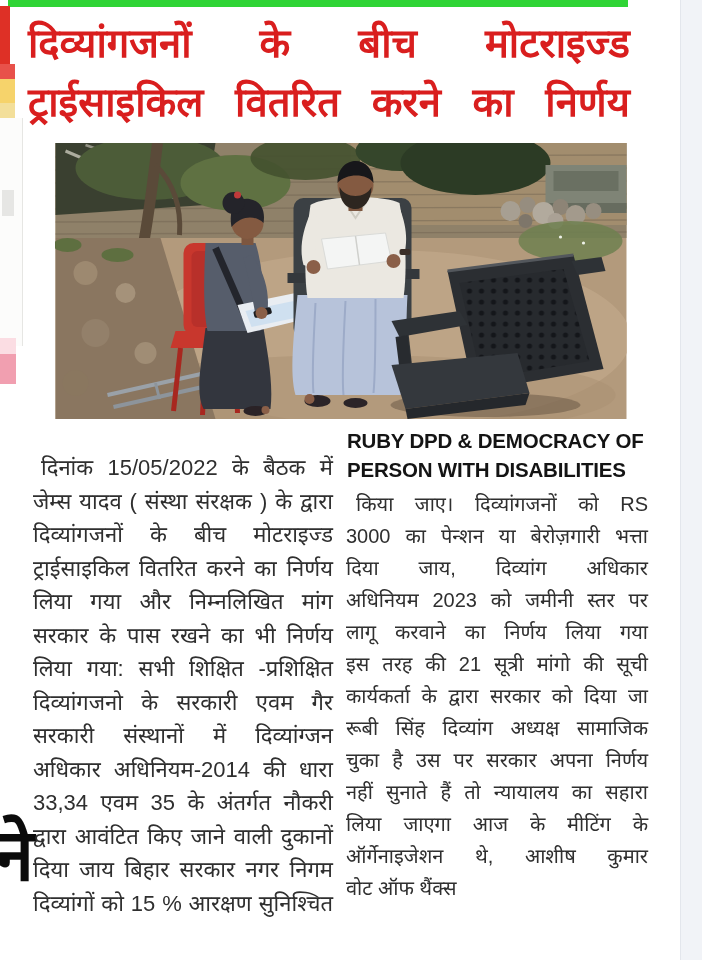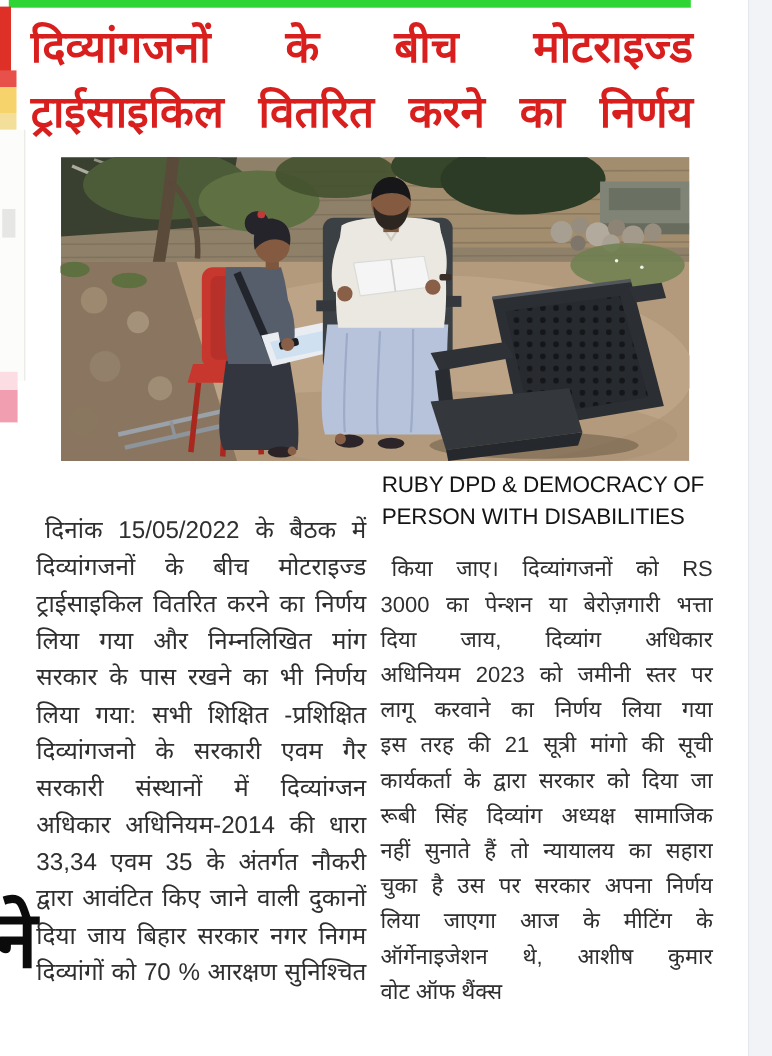--- a/index.html
+++ b/index.html
@@ -24,25 +24,25 @@
 
   
   .headline { position:absolute; left:28px; top:14px; width:602px; color:#d91e1e; font-weight:800; font-size:40px; }
   .headline-line { height:59px; line-height:59px; text-align:justify; text-align-last:justify; }
 
   
   .photo { position:absolute; left:55px; top:143px; width:572px; height:276px; }
   .photo svg { display:block; width:100%; height:100%; }
 
   
-  .caption { position:absolute; left:347px; top:426px; width:298px; font-size:20.5px; font-weight:400;
+  .caption { position:absolute; left:347px; top:426px; width:298px; font-size:20.5px; font-weight:700;
              color:#141414; line-height:29px; letter-spacing:-0.2px; }
 
   
-  .col { position:absolute; color:#2f2f2f;margin-top:14px; }
+  .col { position:absolute; color:#2f2f2f; }
   .col .line { text-align:justify; text-align-last:justify; }
   .col-left  { left:33px;  top:451px; width:300px; font-size:22px; }
   .col-left .line  { height:33.5px; line-height:33.5px; }
   .col-left .line:first-child { padding-left:8px; box-sizing:border-box; }
   .col-right { left:346px; top:488px; width:302px; font-size:20px; }
   .col-right .line { height:32px; line-height:32px; }
   .col-right .line:first-child { padding-left:10px; box-sizing:border-box; }
   .col-right .line:last-child  { text-align-last:left; }
 </style>
 </head>
@@ -230,45 +230,46 @@
     </svg>
   </div>
 
   <div class="caption">
     <div>RUBY DPD &amp; DEMOCRACY OF</div>
     <div>PERSON WITH DISABILITIES</div>
   </div>
 
   <div class="col col-left">
       <div class="line">दिनांक 15/05/2022  के बैठक में</div>
+      <div class="line">जेम्स यादव ( संस्था संरक्षक )  के द्वारा</div>
       <div class="line">दिव्यांगजनों के बीच मोटराइज्ड</div>
       <div class="line">ट्राईसाइकिल वितरित करने का निर्णय</div>
       <div class="line">लिया गया और निम्नलिखित मांग</div>
       <div class="line">सरकार के पास रखने का भी निर्णय</div>
       <div class="line">लिया गया: सभी शिक्षित -प्रशिक्षित</div>
       <div class="line">दिव्यांगजनो के सरकारी एवम गैर</div>
       <div class="line">सरकारी संस्थानों में दिव्यांग्जन</div>
       <div class="line">अधिकार अधिनियम-2014 की धारा</div>
       <div class="line">33,34 एवम 35 के अंतर्गत नौकरी</div>
       <div class="line">द्वारा आवंटित किए जाने वाली दुकानों</div>
       <div class="line">दिया जाय बिहार सरकार नगर निगम</div>
-      <div class="line">दिव्यांगों को 70 % आरक्षण सुनिश्चित</div>
+      <div class="line">दिव्यांगों को 15 % आरक्षण सुनिश्चित</div>
     </div>
 
   <div class="col col-right">
       <div class="line">किया जाए। दिव्यांगजनों को RS</div>
       <div class="line">3000 का पेन्शन या बेरोज़गारी भत्ता</div>
       <div class="line">दिया जाय, दिव्यांग अधिकार</div>
       <div class="line">अधिनियम 2023 को जमीनी स्तर पर</div>
       <div class="line">लागू करवाने का निर्णय लिया गया</div>
       <div class="line">इस तरह की 21 सूत्री मांगो की सूची</div>
       <div class="line">कार्यकर्ता के द्वारा सरकार को दिया जा</div>
       <div class="line">रूबी सिंह दिव्यांग अध्यक्ष सामाजिक</div>
+      <div class="line">चुका है उस पर सरकार अपना निर्णय</div>
       <div class="line">नहीं सुनाते हैं तो न्यायालय का सहारा</div>
-      <div class="line">चुका है उस पर सरकार अपना निर्णय</div>
       <div class="line">लिया जाएगा आज के मीटिंग के</div>
       <div class="line">ऑर्गेनाइजेशन थे, आशीष कुमार</div>
       <div class="line">वोट ऑफ थैंक्स</div>
     </div>
 
   <div class="right-strip"></div>
 
 </div>
 
 </body></html>

